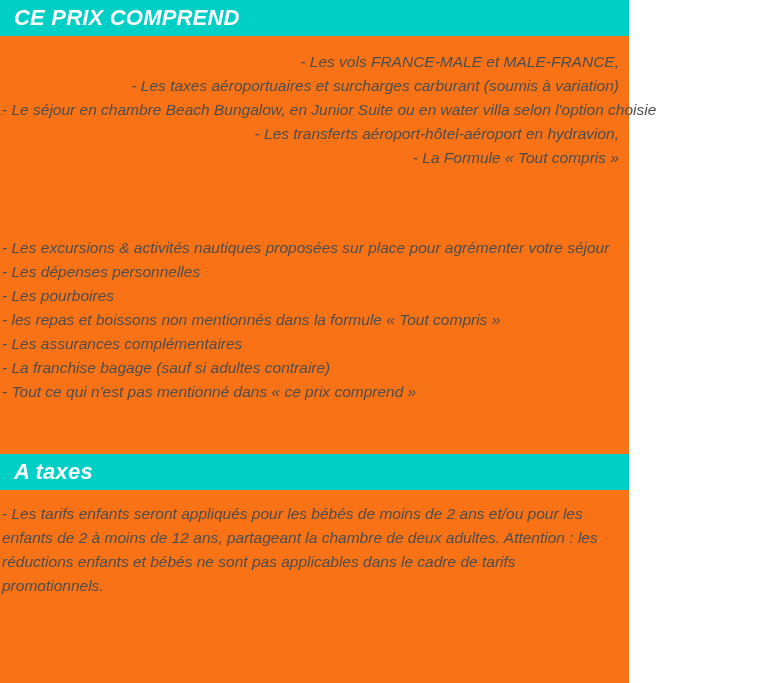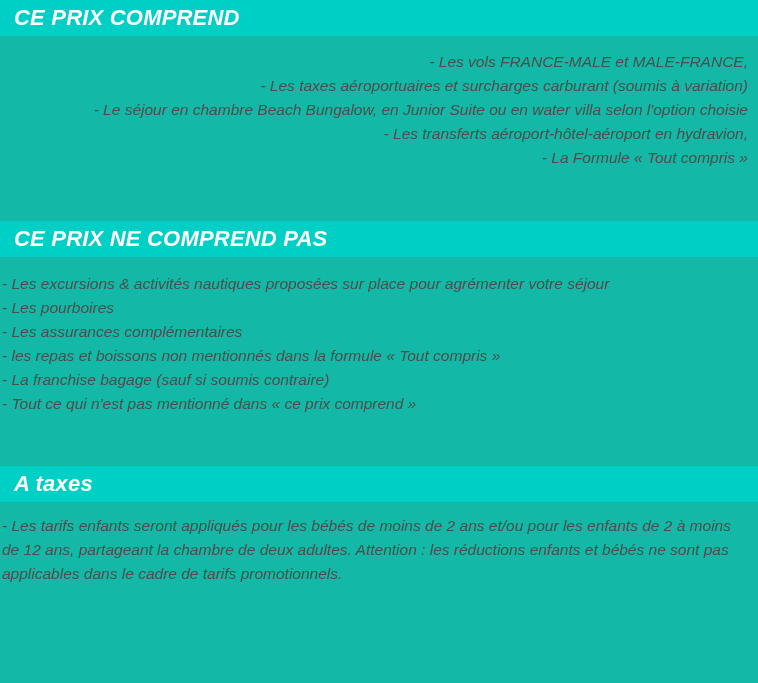--- a/index.html
+++ b/index.html
@@ -8,24 +8,24 @@
     background: #ffffff;
   }
   body {
     width: 758px;
     height: 683px;
     overflow: hidden;
     font-family: "Liberation Sans", sans-serif;
     -webkit-font-smoothing: antialiased;
   }
   .page {
-    width: 758px;
+    width: 629px;
     height: 683px;
     position: relative;
-    background: #14b8a6;
+    background: #f97316;
   }
 
   
   .section-bar {
     width: 100%;
     height: 36px;
     background: #00cfc6;
     display: flex;
     align-items: center;
     box-sizing: border-box;
@@ -88,29 +88,27 @@
       <div class="body-line">- Les taxes aéroportuaires et surcharges carburant (soumis à variation)</div>
       <div class="body-line">- Le séjour en chambre Beach Bungalow, en Junior Suite ou en water villa selon l'option choisie</div>
       <div class="body-line">- Les transferts aéroport-hôtel-aéroport en hydravion,</div>
       <div class="body-line">- La Formule « Tout compris »</div>
     </div>
   </section>
 
   <div class="spacer-before-bar-2"></div>
 
   <section class="sec-2">
-    <div class="section-bar">
-      <span class="bar-title">CE PRIX NE COMPREND PAS</span>
-    </div>
     <div class="section-body">
       <div class="body-line">- Les excursions &amp; activités nautiques proposées sur place pour agrémenter votre séjour</div>
+      <div class="body-line">- Les dépenses personnelles</div>
       <div class="body-line">- Les pourboires</div>
+      <div class="body-line">- les repas et boissons non mentionnés dans la formule « Tout compris »</div>
       <div class="body-line">- Les assurances complémentaires</div>
-      <div class="body-line">- les repas et boissons non mentionnés dans la formule « Tout compris »</div>
-      <div class="body-line">- La franchise bagage (sauf si soumis contraire)</div>
+      <div class="body-line">- La franchise bagage (sauf si adultes contraire)</div>
       <div class="body-line">- Tout ce qui n'est pas mentionné dans « ce prix comprend »</div>
     </div>
   </section>
 
   <div class="spacer-before-bar-3"></div>
 
   <section class="sec-3">
     <div class="section-bar">
       <span class="bar-title">A taxes</span>
     </div>

